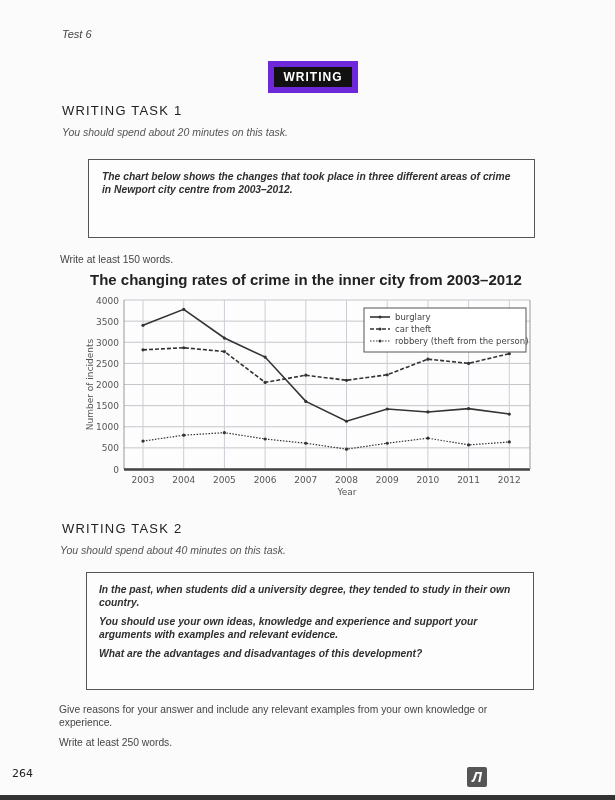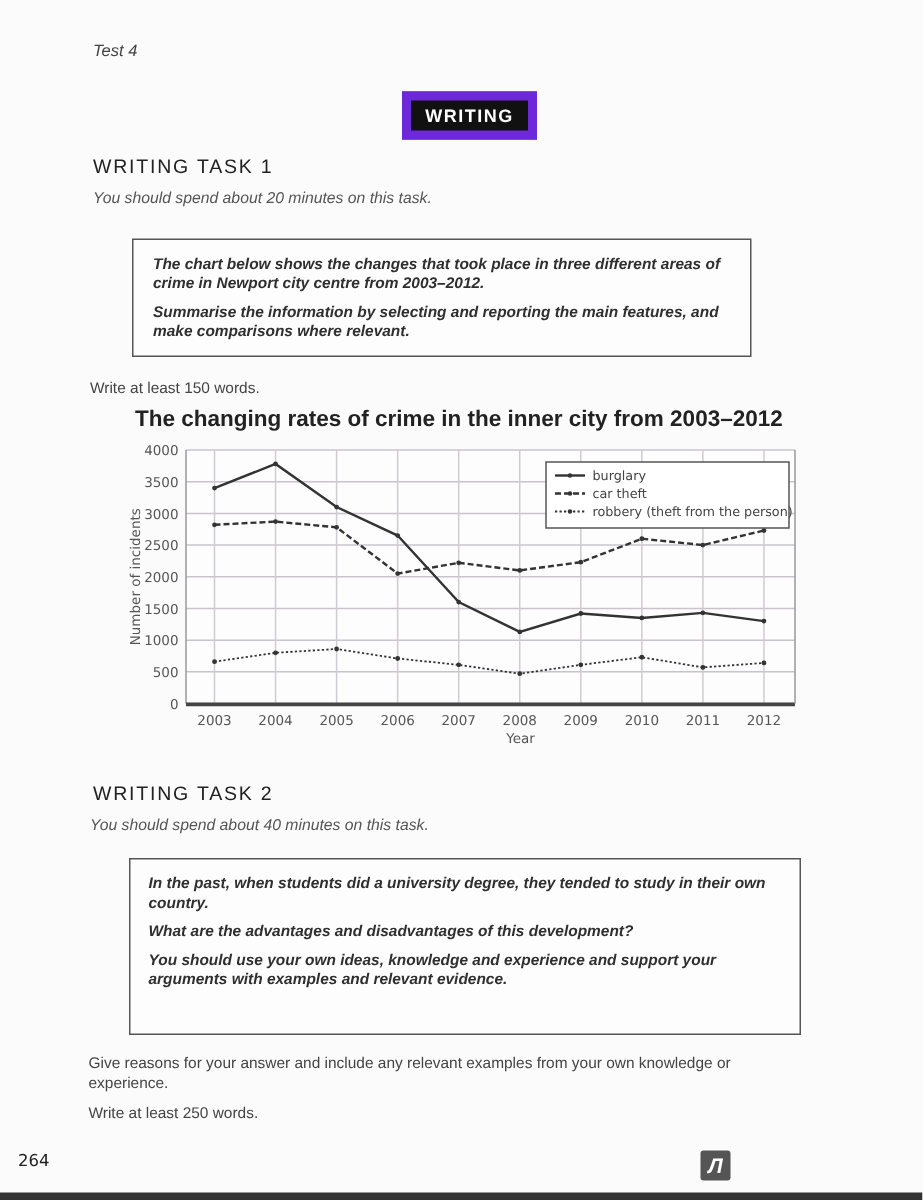--- a/index.html
+++ b/index.html
@@ -18,28 +18,27 @@
   .chart-title { left:90px; top:271px; font-size:15px; font-weight:bold; color:#222;text-align:right; }
   #chart { left:82px; top:292px; }
   .page-num { left:12px; top:767px; font-size:11px; font-weight:normal; color:#222; font-family:"DejaVu Sans", sans-serif; }
   .logo { left:467px; top:767px; width:20px; height:20px; background:#555; border-radius:2px; color:#fff;
           font-weight:bold; font-size:14px; text-align:center; line-height:20px; font-style:italic; }
   .bottom-edge { left:0; top:795px; width:615px; height:5px; background:#333; }
 </style>
 </head>
 <body>
 
-<div class="abs test-label">Test 4</div>
+<div class="abs test-label">Test 6</div>
 <div class="abs section-badge">WRITING</div>
 
 <div class="abs task-heading" style="left:62px;top:103px;">WRITING TASK 1</div>
 <div class="abs time-note" style="left:62px;top:126px;">You should spend about 20 minutes on this task.</div>
-<div class="abs prompt-box" style="left:88px;top:159px;width:413px;height:79px;padding:10px 12px 0 13px;">
+<div class="abs prompt-box" style="left:88px;top:159px;width:447px;height:79px;padding:10px 12px 0 13px;">
   <p>The chart below shows the changes that took place in three different areas of crime in Newport city centre from 2003–2012.</p>
-  <p>Summarise the information by selecting and reporting the main features, and make comparisons where relevant.</p>
 </div>
 <div class="abs plain" style="left:60px;top:253px;text-align:center;">Write at least 150 words.</div>
 
 <div class="abs chart-title">The changing rates of crime in the inner city from 2003–2012</div>
 
 <svg id="chart" class="abs" width="460" height="210" font-family="DejaVu Sans, sans-serif">
     <rect x="42" y="8" width="406" height="169" fill="#fdfdfd" stroke="none"></rect>
     <line x1="42" x2="448" y1="177" y2="177" stroke="#c9c4cc" stroke-width="1"></line>
     <text x="37" y="180.5" text-anchor="end" font-size="9" fill="#555">0</text>
     <line x1="42" x2="448" y1="155.875" y2="155.875" stroke="#c9c4cc" stroke-width="1"></line>
@@ -125,21 +124,21 @@
     <text x="313" y="40" font-size="8.5" fill="#444">car theft</text>
     <line x1="288" x2="308" y1="49" y2="49" stroke="#333" stroke-width="1.2" stroke-dasharray="1.5,1.5"></line>
     <circle cx="298" cy="49" r="1.5" fill="#333"></circle>
     <text x="313" y="52" font-size="8.5" fill="#444">robbery (theft from the person)</text>
   </svg>
 
 <div class="abs task-heading" style="left:62px;top:521px;">WRITING TASK 2</div>
 <div class="abs time-note" style="left:60px;top:544px;">You should spend about 40 minutes on this task.</div>
 <div class="abs prompt-box" style="left:86px;top:572px;width:448px;height:118px;padding:10px 20px 0 12px;">
   <p>In the past, when students did a university degree, they tended to study in their own country.</p>
+  <p>You should use your own ideas, knowledge and experience and support your arguments with examples and relevant evidence.</p>
   <p>What are the advantages and disadvantages of this development?</p>
-  <p>You should use your own ideas, knowledge and experience and support your arguments with examples and relevant evidence.</p>
 </div>
 <div class="abs plain" style="left:59px;top:703px;width:460px;">Give reasons for your answer and include any relevant examples from your own knowledge or experience.</div>
 <div class="abs plain" style="left:59px;top:736px;">Write at least 250 words.</div>
 
 <div class="abs page-num">264</div>
 <div class="abs logo">Л</div>
 <div class="abs bottom-edge"></div>
 
 </body></html>

